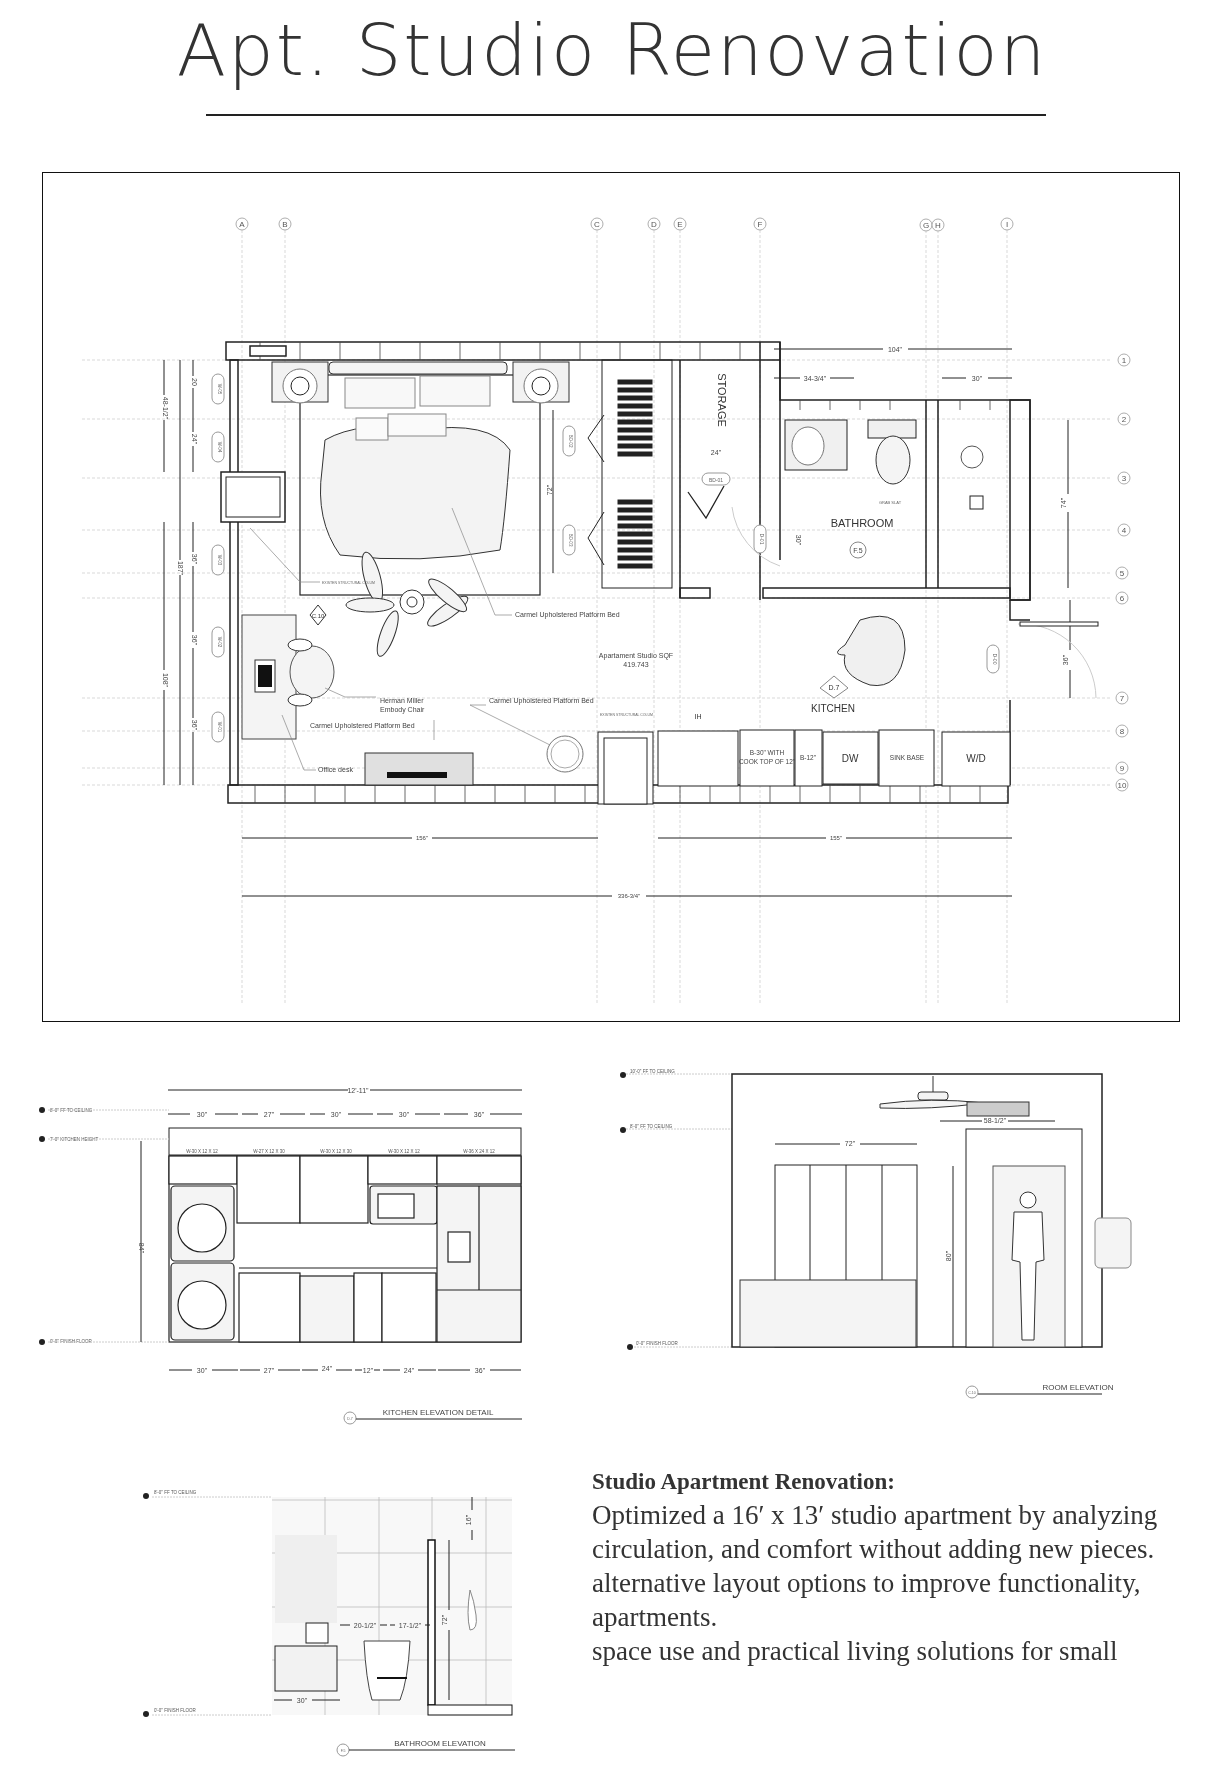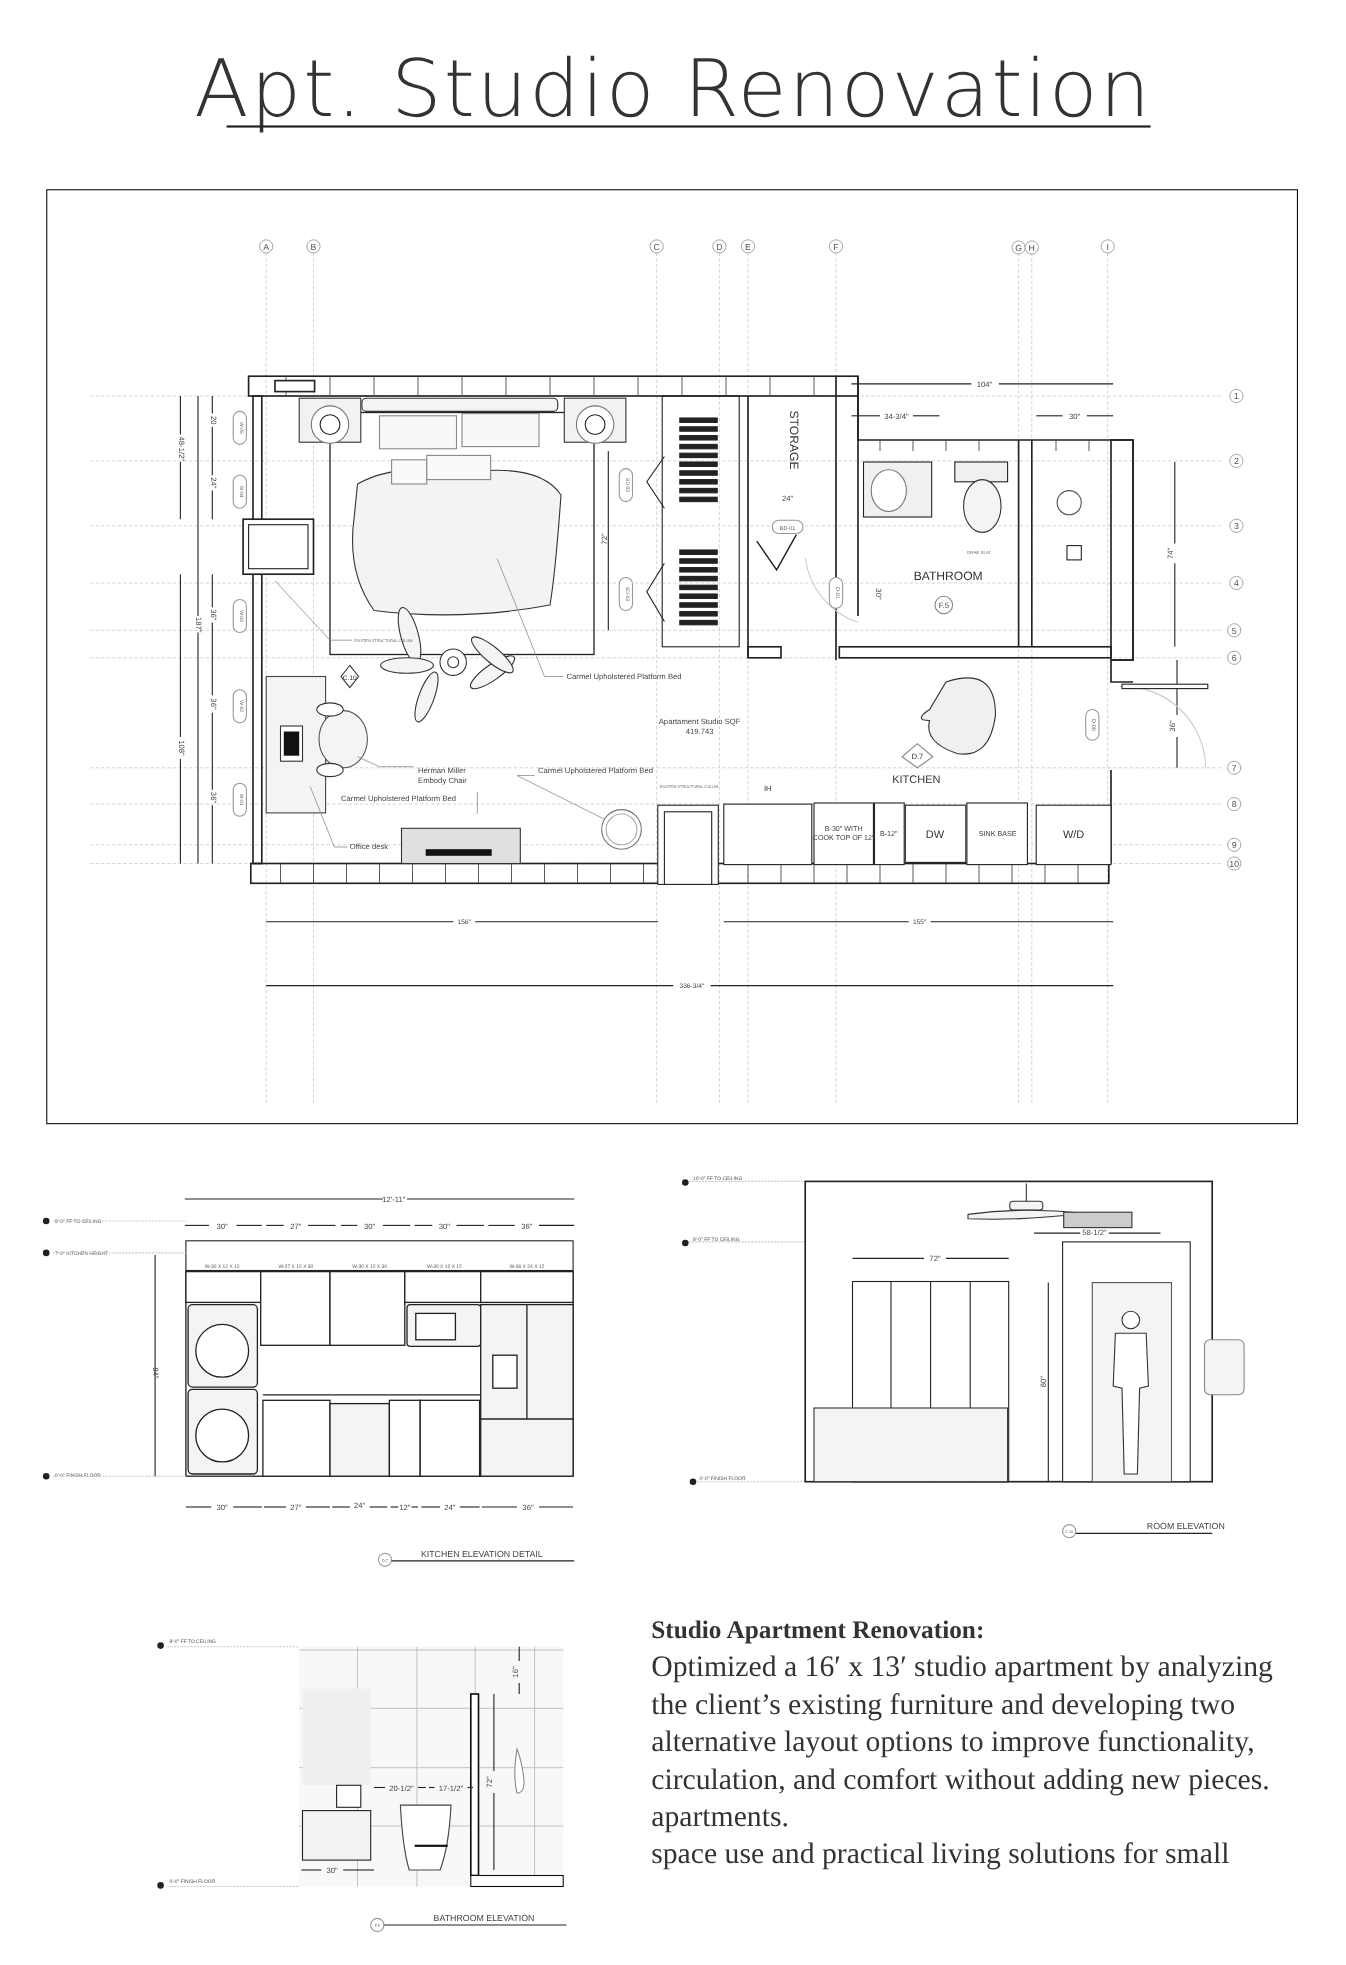--- a/index.html
+++ b/index.html
@@ -1,17 +1,17 @@
 <!DOCTYPE html>
 <html><head>
 <meta charset="utf-8">
 <style>
   html,body{margin:0;padding:0;background:#ffffff;}
   body{width:1224px;height:1786px;position:relative;overflow:hidden;font-family:"DejaVu Sans",sans-serif;color:#2a2a2a;}
-  .title{position:absolute;left:0;top:8px;width:1224px;text-align:center;font-family:"DejaVu Sans",sans-serif;font-size:72px;font-weight:300;color:#333;letter-spacing:2px;margin-top:30px;}
+  .title{position:absolute;left:0;top:8px;width:1224px;text-align:center;font-family:"DejaVu Sans",sans-serif;font-size:72px;font-weight:300;color:#333;letter-spacing:2px;}
   .title-rule{position:absolute;left:206px;top:114px;width:840px;height:2px;background:#222;}
   .frame{position:absolute;left:42px;top:172px;width:1138px;height:850px;border:1.5px solid #111;box-sizing:border-box;}
   svg text{font-family:"Liberation Sans",sans-serif;}
   .desc{position:absolute;left:592px;top:1466px;width:620px;font-family:Liberation Serif, serif;color:#333;}
   .desc-title{font-size:23px;font-weight:bold;line-height:32px;}
   .desc-body{font-size:27px;line-height:34px;}
 </style>
 </head>
 <body>
 
@@ -586,19 +586,18 @@
   <circle cx="343" cy="1750" r="6" fill="#fff" stroke="#999"></circle>
   <text x="343" y="1752" font-size="3.5" fill="#666" text-anchor="middle">F.5</text>
   <line x1="349" y1="1750" x2="515" y2="1750" stroke="#222"></line>
   <text x="440" y="1746" font-size="8" fill="#444" text-anchor="middle">BATHROOM ELEVATION</text>
 </svg>
 
 <div class="desc">
   <div class="desc-title">Studio Apartment Renovation:</div>
   <div class="desc-body">
     <div>Optimized a 16′ x 13′ studio apartment by analyzing</div>
-    <div>the client’s existing furniture and developing two</div>
+    <div>circulation, and comfort without adding new pieces.</div>
     <div>alternative layout options to improve functionality,</div>
-    <div>circulation, and comfort without adding new pieces.</div>
     <div>apartments.</div>
     <div>space use and practical living solutions for small</div>
   </div>
 </div>
 
 </body></html>

